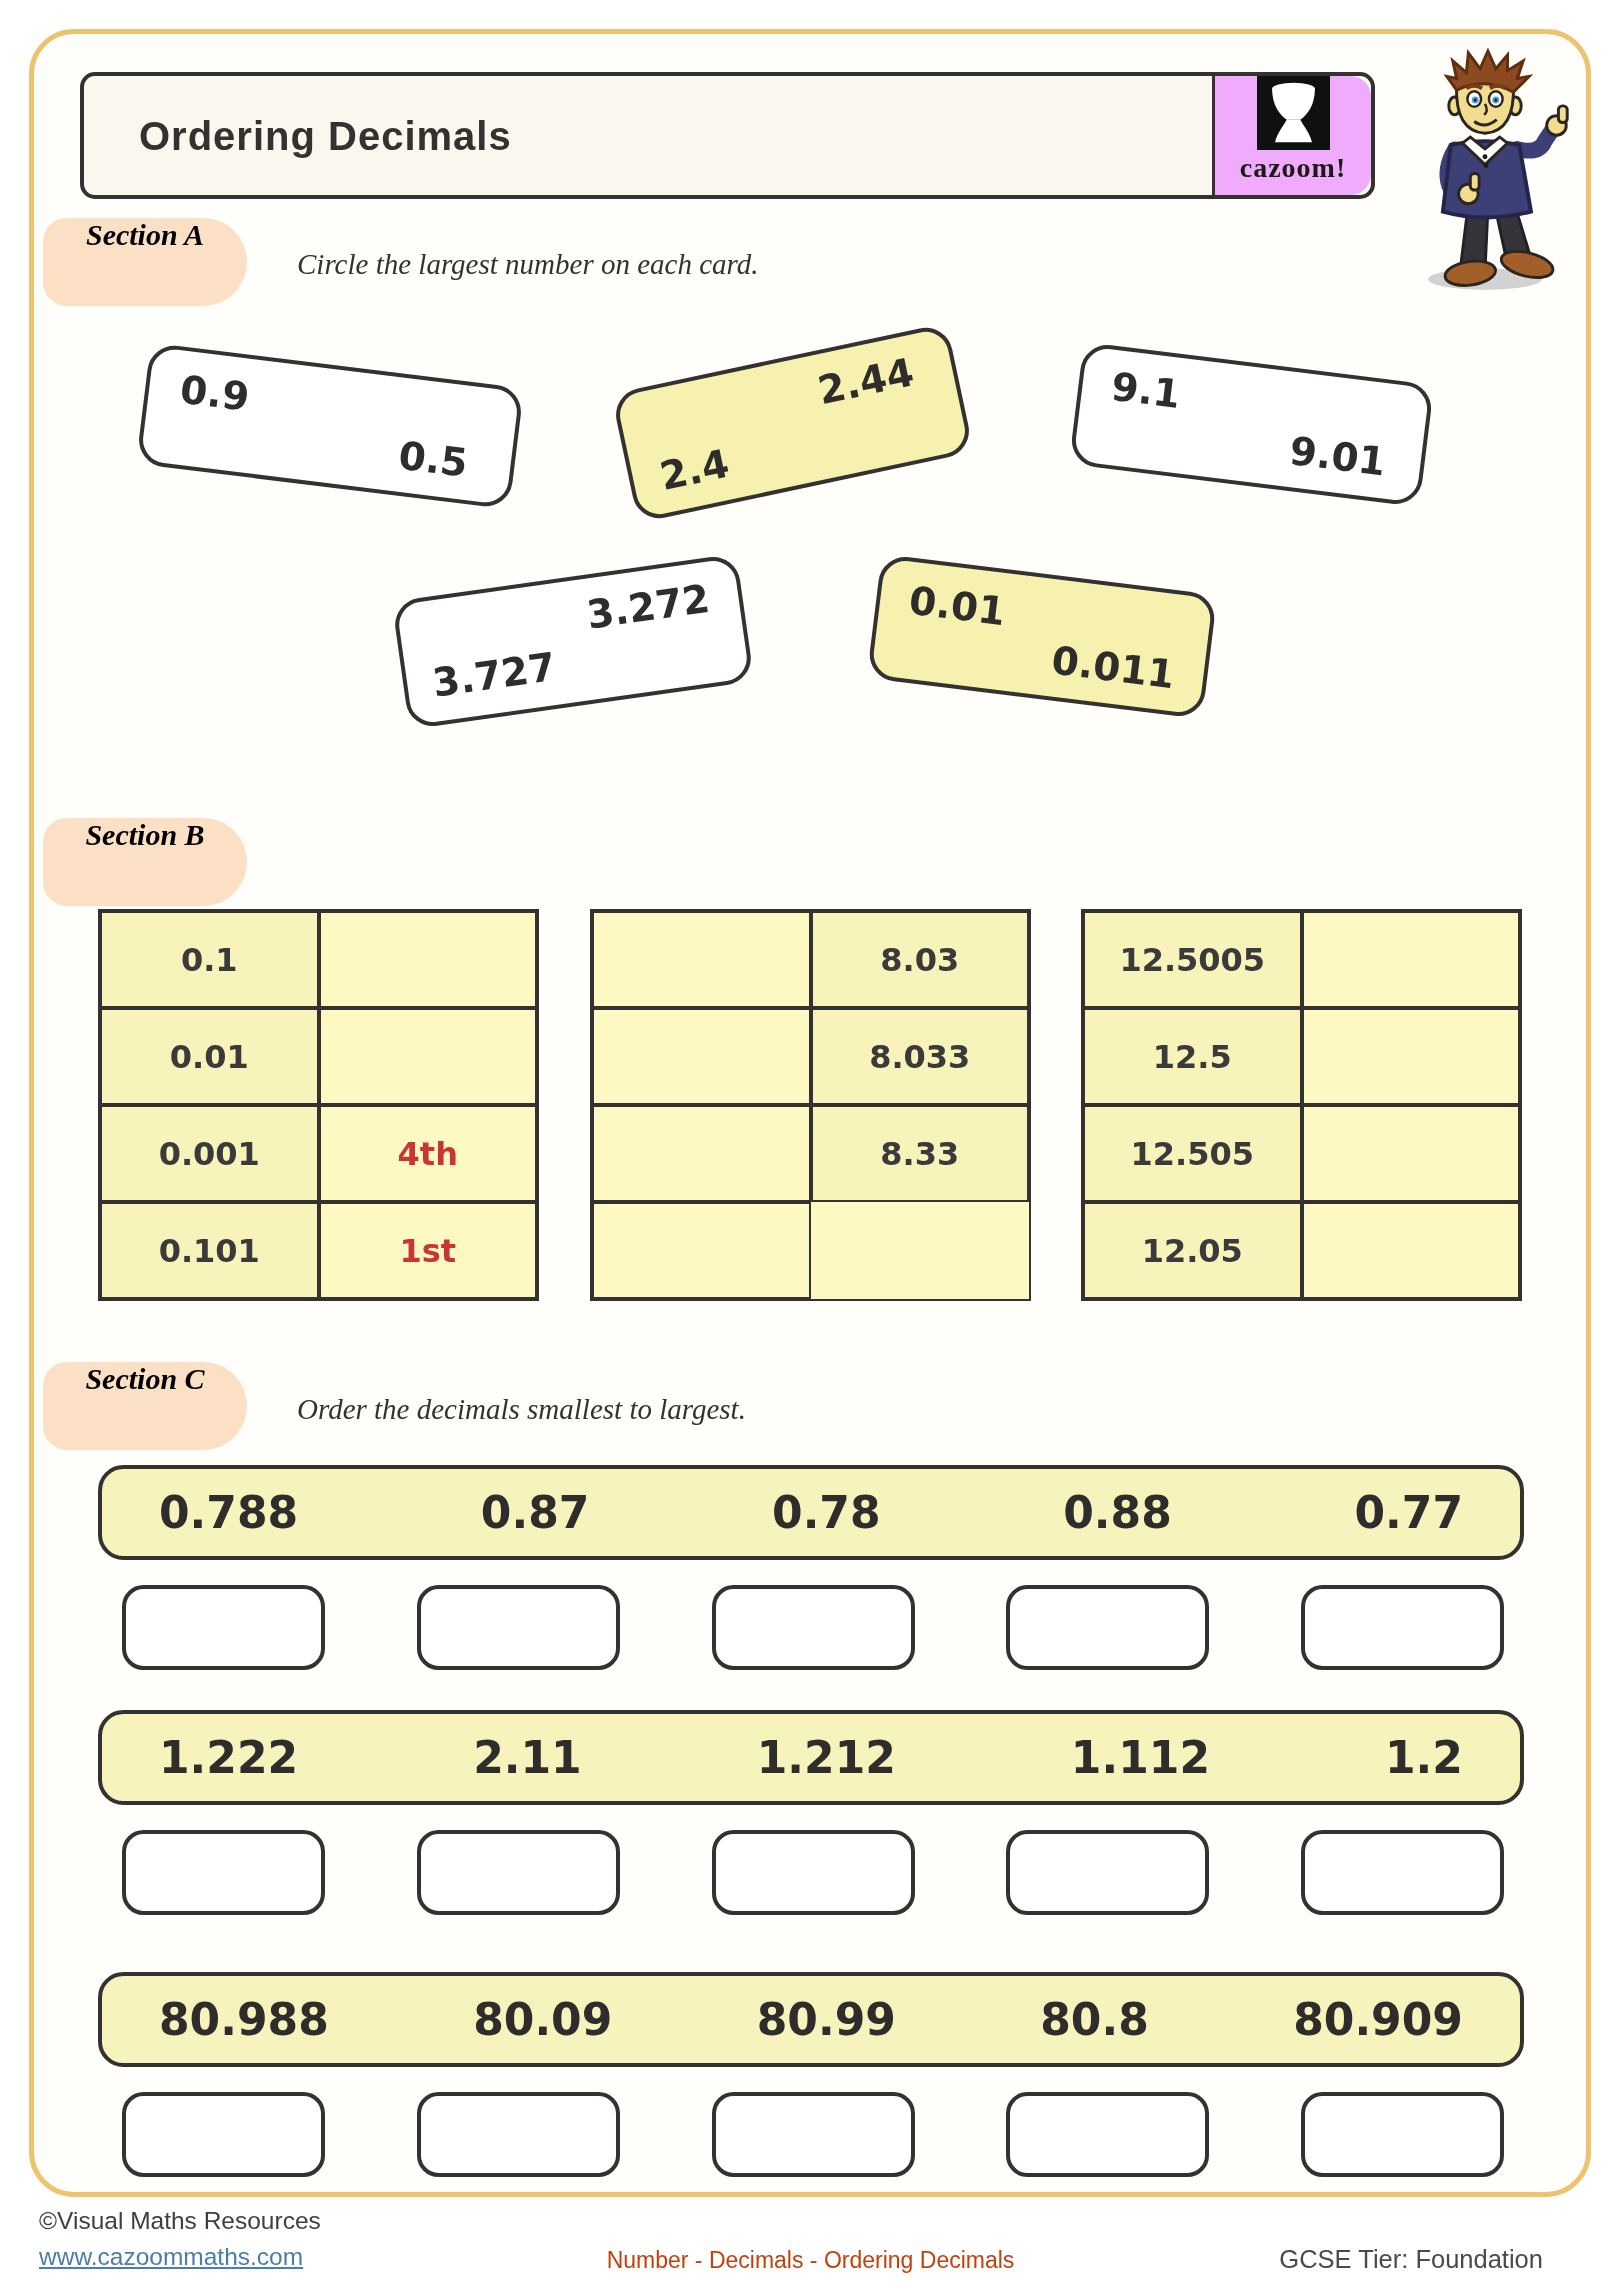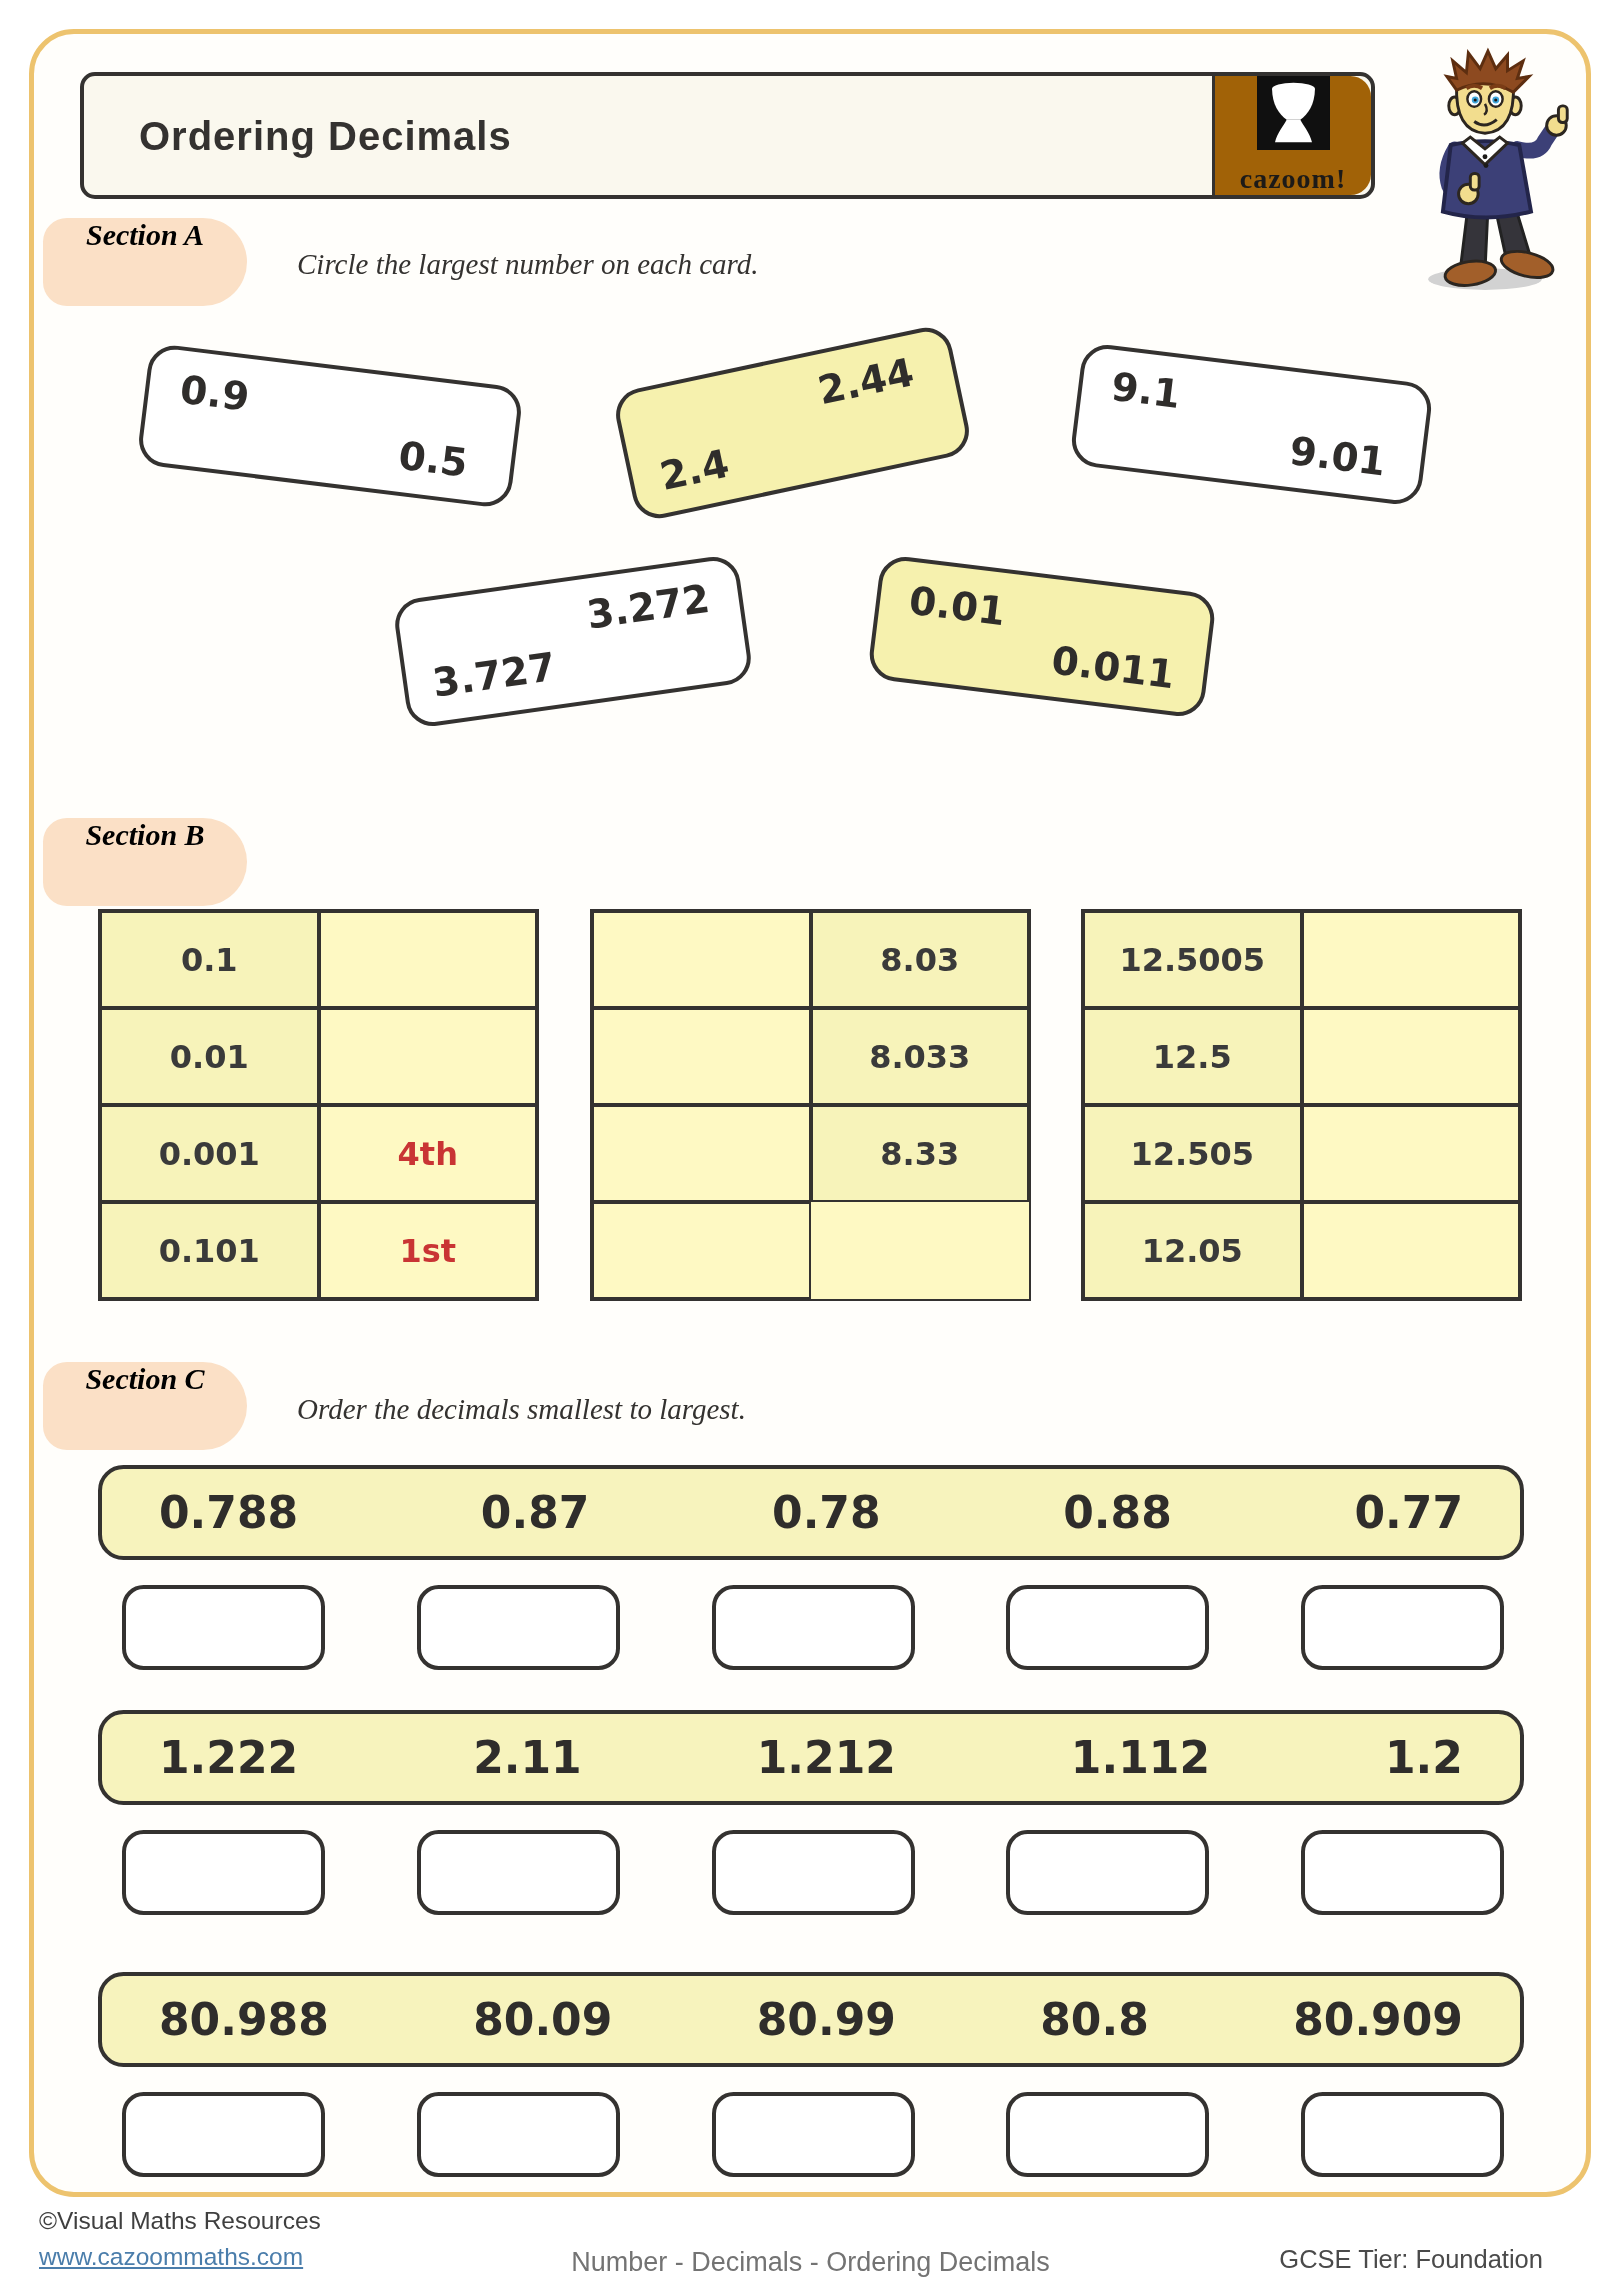--- a/index.html
+++ b/index.html
@@ -17,22 +17,22 @@
     position:absolute; left:80px; top:72px; width:1295px; height:127px;
     background:#faf8ee; border:4.9px solid #343230; border-radius:15px;
   }
   .title-text {
     position:absolute; left:55px; top:50%; transform:translateY(-50%);
     font-size:40px; font-weight:bold; letter-spacing:1px; color:#343230;
   }
   .logo-box {
     position:absolute; right:0; top:0; width:159px; height:100%;
     border-left:3.9px solid #343230; border-radius:0 20.6px 20.6px 0;
-    background:#a16207; display:flex; flex-direction:column;
-    align-items:center; justify-content:space-between;
+    background:#f0abfc; display:flex; flex-direction:column;
+    align-items:center; justify-content:flex-start;
   }
   .logo-square { width:73px; height:74px; background:#101010; display:block; }
   .logo-text {
     font-family:"Liberation Serif", serif; font-weight:bold; font-size:28px;
     letter-spacing:1px; color:#1c1a18; margin-top:2px;
   }
   .mascot { position:absolute; left:1392px; top:47px; width:186px; height:245px; }
   
   .badge {
     position:absolute; left:43px; width:204px; height:88px;
@@ -79,21 +79,21 @@
   .abox {
     width:203px; height:85px; border:4.9px solid #343230; border-radius:21.6px;
     background:#ffffff;
   }
   
   .foot-copy { position:absolute; left:39px; top:2207px; font-size:24.5px; color:#3f3f3f; }
   .foot-link {
     position:absolute; left:39px; top:2243px; font-size:24.5px; color:#4a7dab;
     text-decoration:underline; cursor:pointer;
   }
-  .foot-center { position:absolute; left:0; right:0; top:2247px; text-align:center; font-size:27px; color:#737373; }
+  .foot-center { position:absolute; left:0; right:0; top:2247px; text-align:center; font-size:23px; color:#c2410c; }
   .foot-right { position:absolute; right:78px; top:2245px; font-size:25.5px; color:#4a4a4a; }
 </style>
 </head>
 <body>
 
 <div class="page">
   <div class="frame"></div>
 
   <div class="title-bar">
     <div class="title-text">Ordering Decimals</div>

